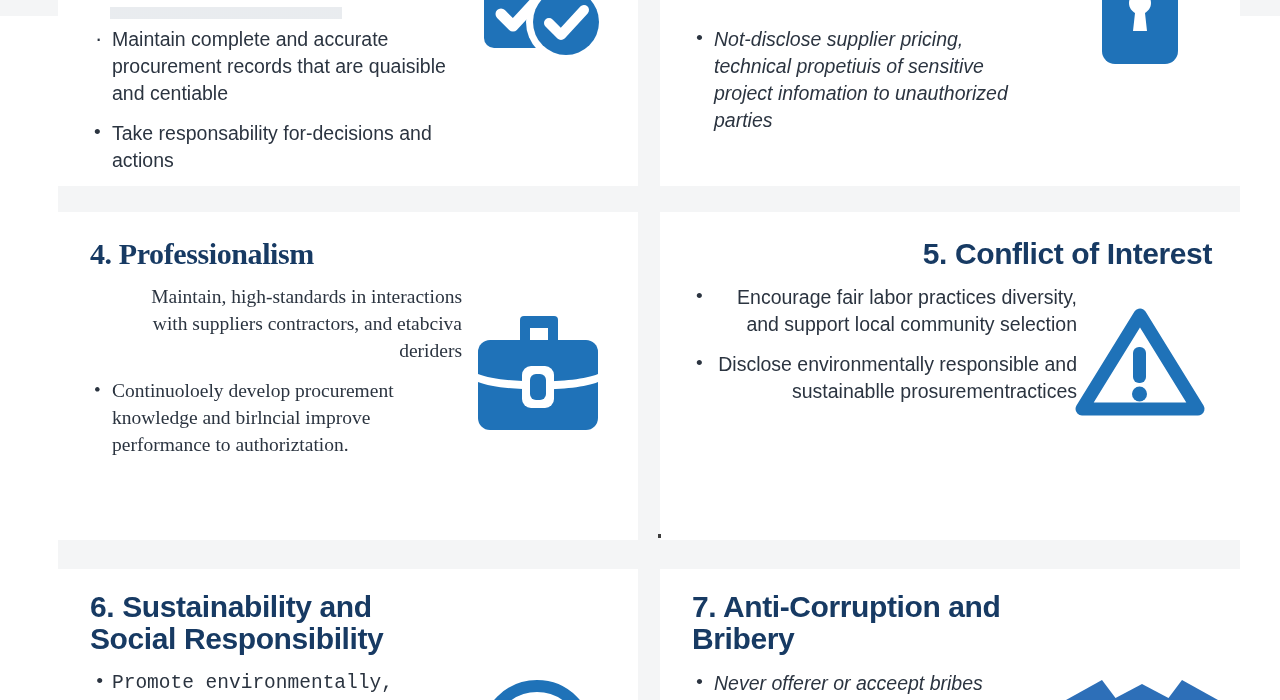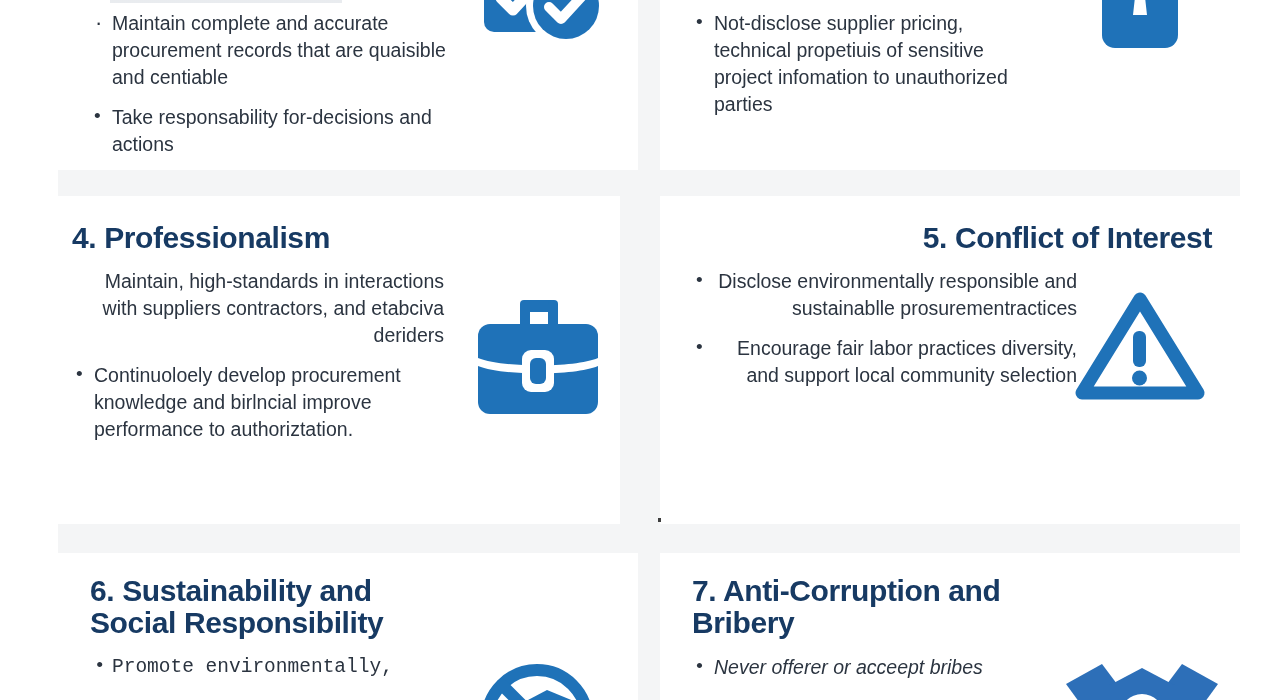--- a/index.html
+++ b/index.html
@@ -10,20 +10,21 @@
     overflow: hidden;
     background: #f4f5f6;
     font-family: "Liberation Sans", sans-serif;
   }
 
   #stage {
     position: relative;
     width: 1280px;
     height: 512px;
     background: #f4f5f6;
+    margin-top: 16px;
   }
 
   
   .gutter {
     position: absolute;
     top: 0;
     height: 700px;
     background: #ffffff;
     z-index: 0;
   }
@@ -127,34 +128,34 @@
       <path d="M6 14a10 10 0 0 1 10-10h62a10 10 0 0 1 10 10v46c0 6-4 10-10 10H16A10 10 0 0 1 6 60z" fill="#1f72b8"></path>
       <path d="M23 36l12 12 24-26" stroke="#ffffff" stroke-width="11" fill="none" stroke-linecap="round" stroke-linejoin="round"></path>
       <circle cx="88" cy="44" r="40" fill="#ffffff"></circle>
       <circle cx="88" cy="44" r="33" fill="#1f72b8"></circle>
       <path d="M71 45l12 12 23-25" stroke="#ffffff" stroke-width="10" fill="none" stroke-linecap="round" stroke-linejoin="round"></path>
     </svg>
   </div>
 
   <div class="card" style="left:660px; top:-140px; width:580px; height:310px;">
     <div class="card-inner" style="padding-top:150px;">
-      <ul class="bullets" style="max-width:330px;">
+      <ul class="bullets" style="max-width:330px;font-style:italic;">
         <li>Not-disclose supplier pricing, technical propetiuis of sensitive project infomation to unauthorized parties</li>
       </ul>
     </div>
   </div>
 
   <div class="icon" style="left:1088px; top:-48px;">
     <svg width="104" height="96" viewBox="0 0 104 96">
       <rect x="14" y="2" width="76" height="94" rx="13" fill="#1f72b8"></rect>
       <path d="M52 24a11 11 0 0 1 11 11c0 5-3 8-6 10l2 18H45l2-18c-3-2-6-5-6-10a11 11 0 0 1 11-11z" fill="#ffffff"></path>
     </svg>
   </div>
 
-  <div class="card" style="left:40px; top:196px; width:580px; height:328px;">
+  <div class="card" style="left:58px; top:196px; width:580px; height:328px;font-family:Liberation Serif, serif;">
     <div class="card-inner" style="padding-top:26px;">
       <h2 class="card-title">4. Professionalism</h2>
       <ul class="bullets" style="max-width:372px;">
         <li class="nodot">Maintain, high-standards in interactions with suppliers contractors, and etabciva deriders</li>
         <li>Continuoloely develop procurement knowledge and birlncial improve performance to authoriztation.</li>
       </ul>
     </div>
   </div>
 
   <div class="icon" style="left:470px; top:296px;">
@@ -166,22 +167,22 @@
       <path d="M8 62c24 10 96 10 120 0v8c-24 10-96 10-120 0z" fill="#ffffff"></path>
       <rect x="52" y="54" width="32" height="42" rx="9" fill="#ffffff"></rect>
       <rect x="60" y="62" width="16" height="26" rx="6" fill="#1f72b8"></rect>
     </svg>
   </div>
 
   <div class="card" style="left:660px; top:196px; width:580px; height:328px;">
     <div class="card-inner" style="padding-top:26px;text-align:right;">
       <h2 class="card-title">5. Conflict of Interest</h2>
       <ul class="bullets" style="max-width:385px;">
+        <li>Encourage fair labor practices diversity, and support local community selection</li>
         <li>Disclose environmentally responsible and sustainablle prosurementractices</li>
-        <li>Encourage fair labor practices diversity, and support local community selection</li>
       </ul>
     </div>
   </div>
 
   <div class="icon" style="left:1070px; top:285px;">
     <svg width="140" height="122" viewBox="0 0 140 122">
       <path d="M70 14 L128 108 H12 Z" fill="none" stroke="#1f72b8" stroke-width="13" stroke-linejoin="round" stroke-linecap="round"></path>
       <rect x="63" y="46" width="13" height="36" rx="6" fill="#1f72b8"></rect>
       <circle cx="69.5" cy="93" r="7.5" fill="#1f72b8"></circle>
     </svg>

